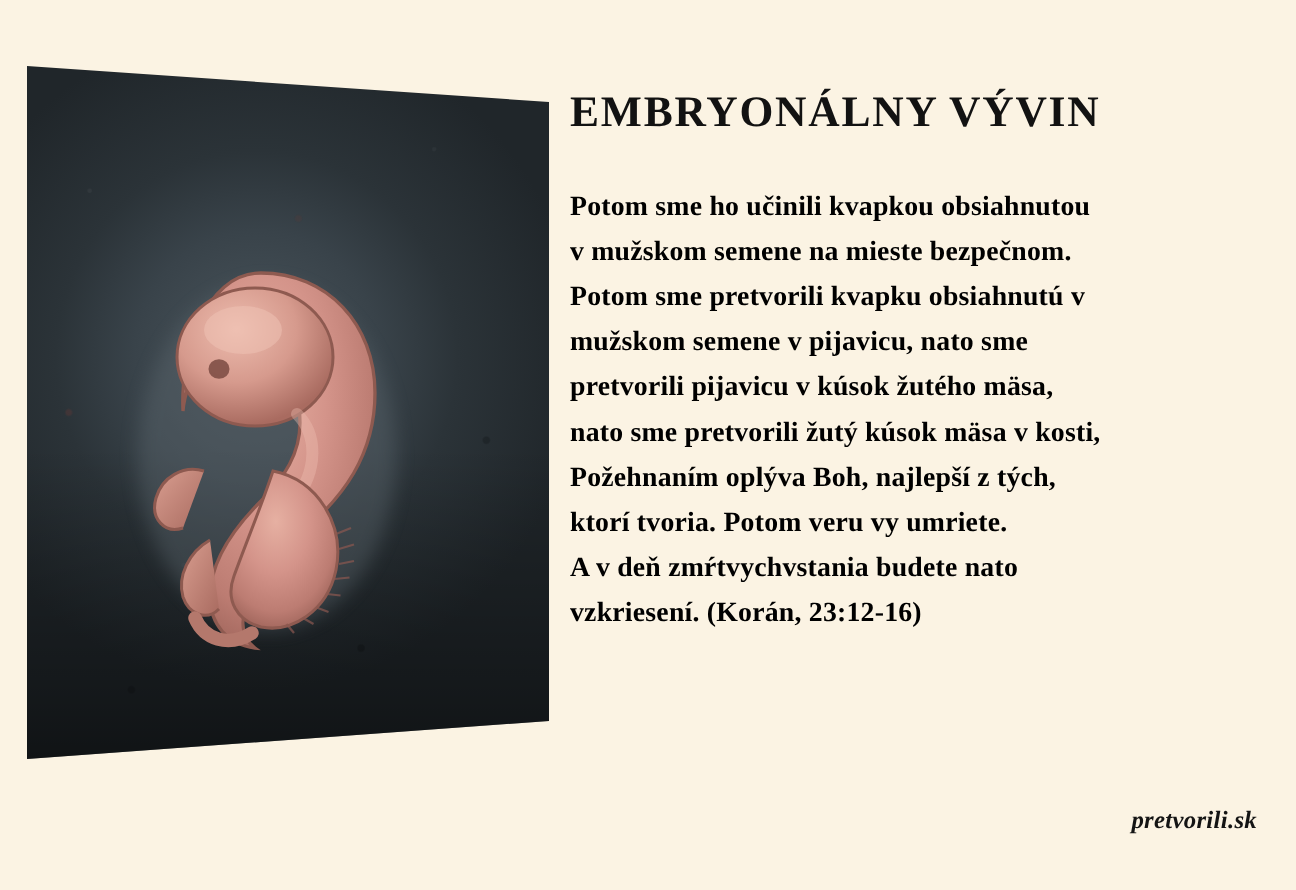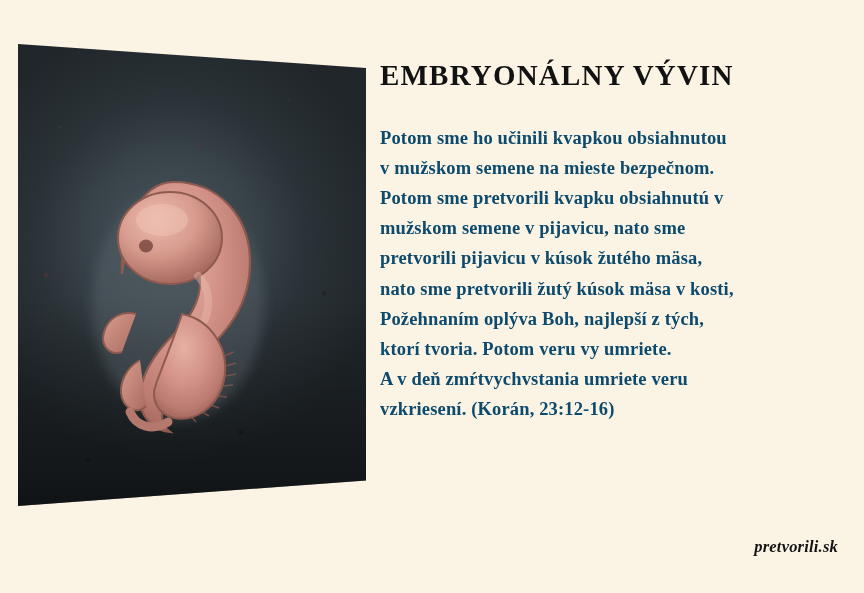--- a/index.html
+++ b/index.html
@@ -86,21 +86,21 @@
     letter-spacing: 1.2px;
     color: #121212;
     margin: 18px 0 0 0;
     line-height: 1.2;
   }
   .verse {
     margin: 30px 0 0 0;
     font-family: "Liberation Serif", serif;
     font-size: 18.5px;
     font-weight: bold;
-    color: #0c4a6e;
+    color: #000000;
     line-height: 1.63;
     letter-spacing: 0.15px;
   }
   .verse .line {
     display: block;
     white-space: nowrap;
   }
 
   
   .watermark {
@@ -198,20 +198,20 @@
 
     <div class="verse">
       <span class="line">Potom sme ho učinili kvapkou obsiahnutou</span>
       <span class="line">v mužskom semene na mieste bezpečnom.</span>
       <span class="line">Potom sme pretvorili kvapku obsiahnutú v</span>
       <span class="line">mužskom semene v pijavicu, nato sme</span>
       <span class="line">pretvorili pijavicu v kúsok žutého mäsa,</span>
       <span class="line">nato sme pretvorili žutý kúsok mäsa v kosti,</span>
       <span class="line">Požehnaním oplýva Boh, najlepší z tých,</span>
       <span class="line">ktorí tvoria. Potom veru vy umriete.</span>
-      <span class="line">A v deň zmŕtvychvstania umriete veru</span>
+      <span class="line">A v deň zmŕtvychvstania budete nato</span>
       <span class="line">vzkriesení. (Korán, 23:12-16)</span>
     </div>
   </div>
 
   <div class="watermark">pretvorili.sk</div>
 
 </div>
 
 </body></html>

